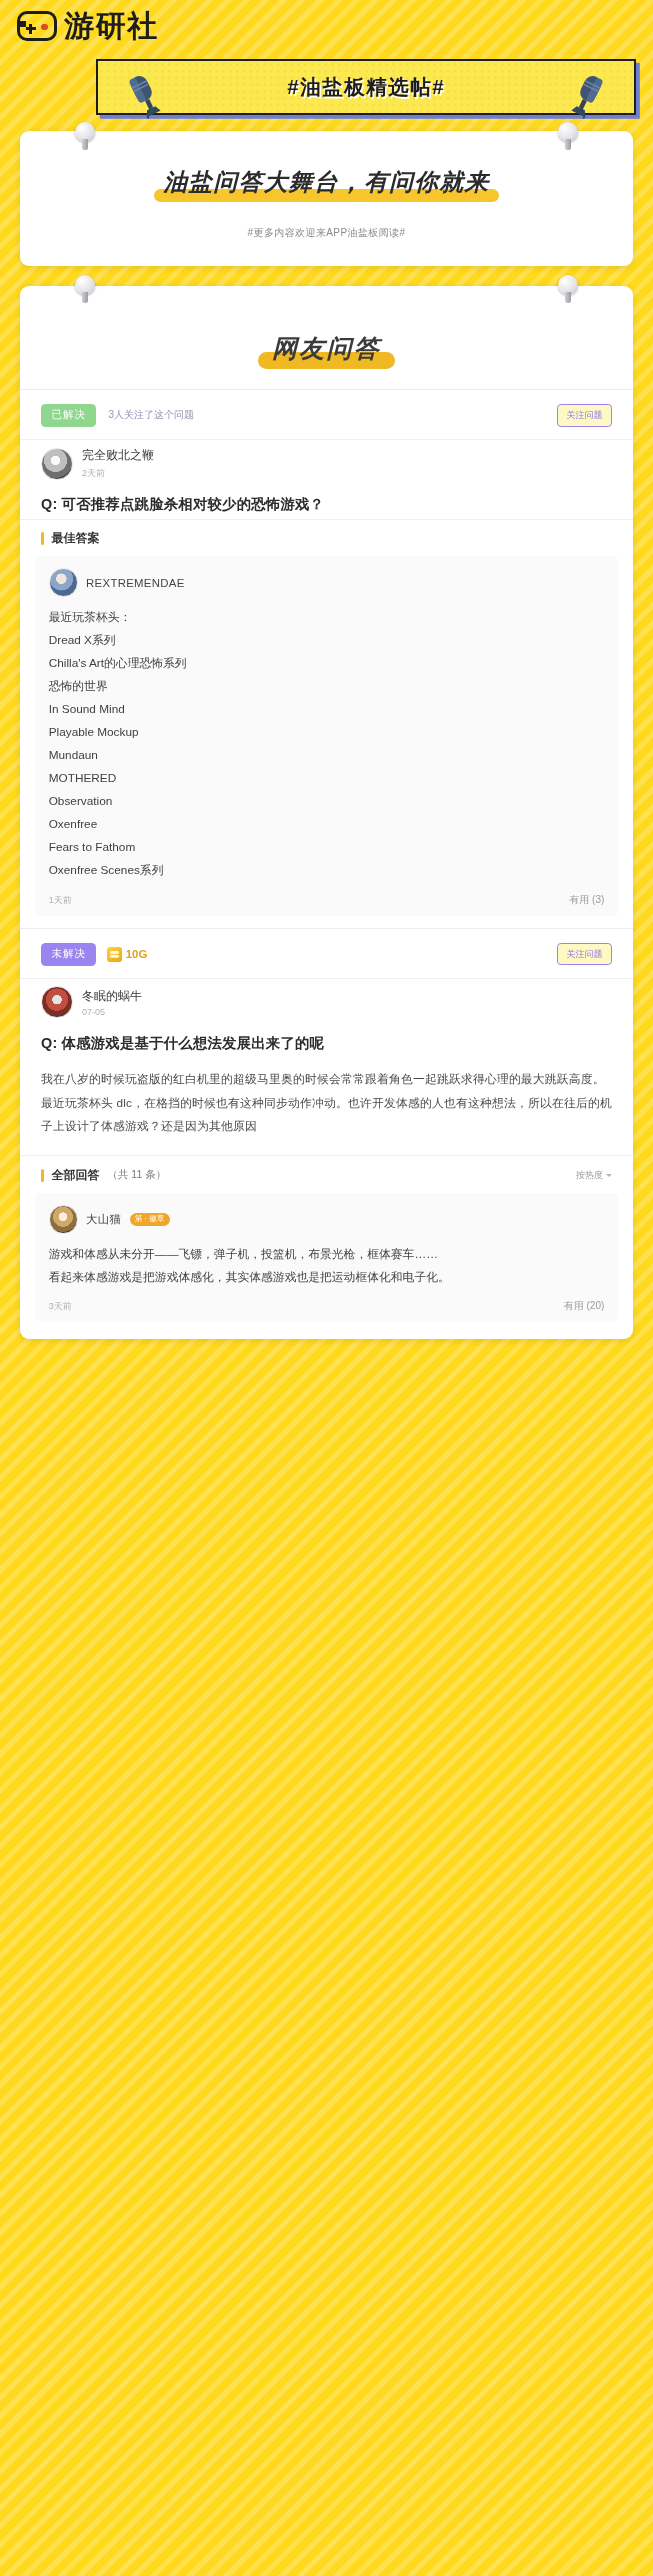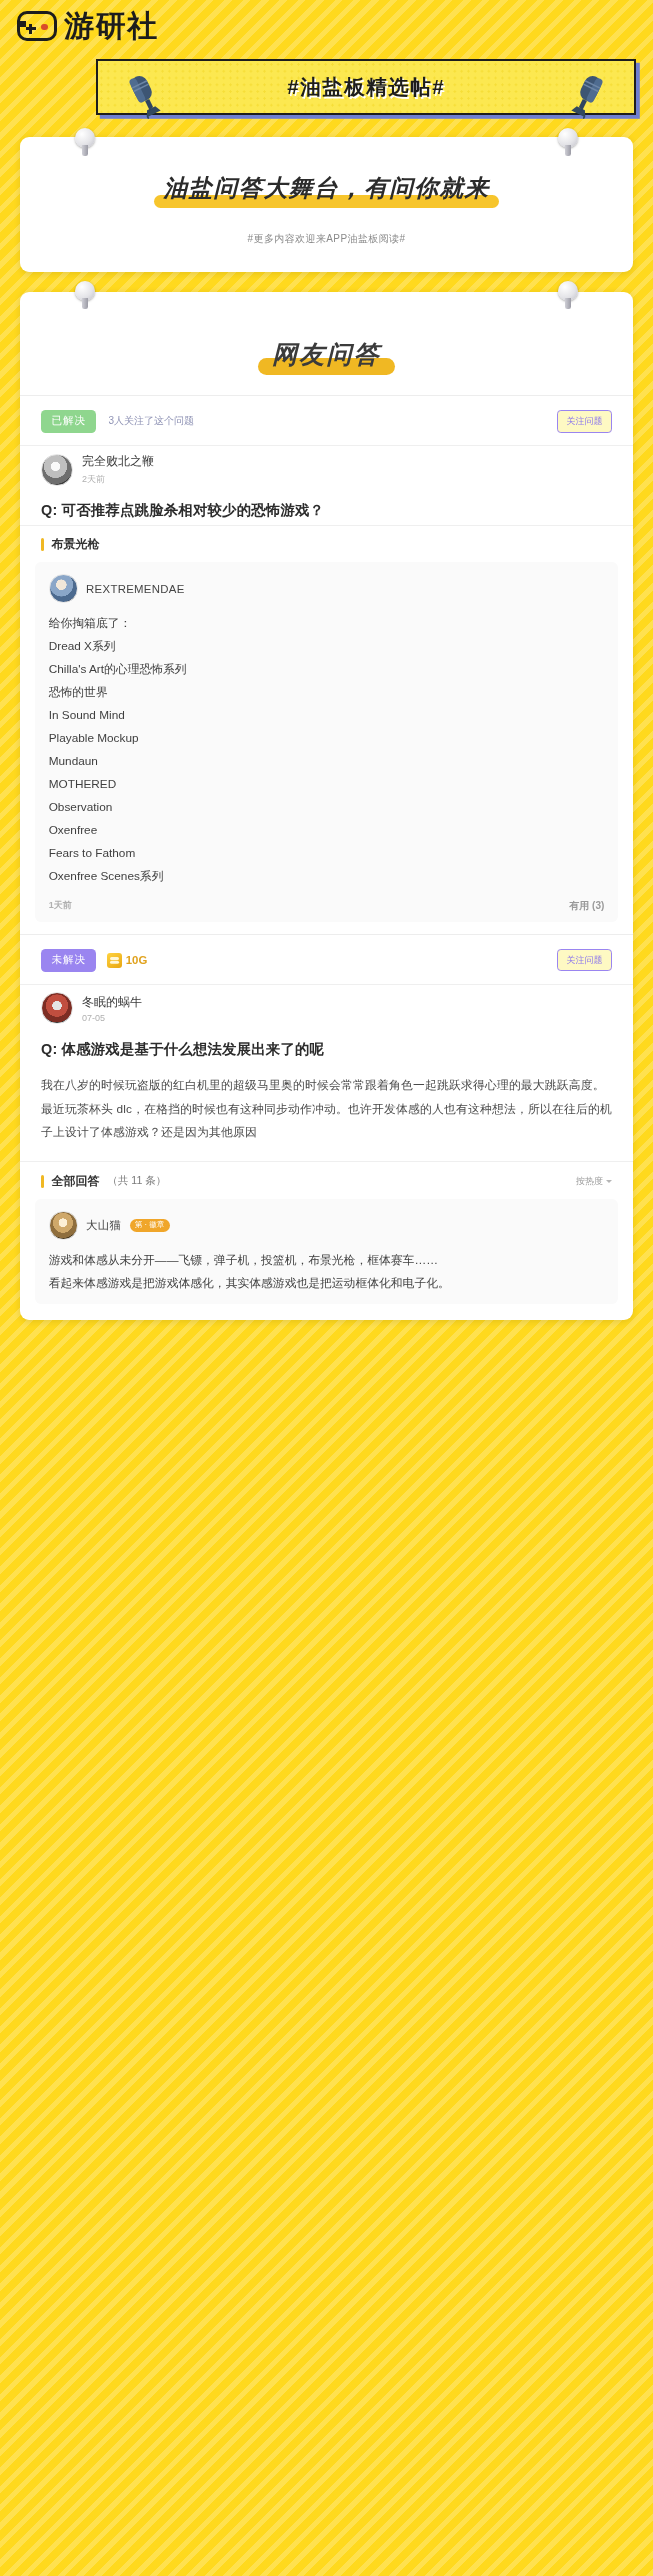--- a/index.html
+++ b/index.html
@@ -99,21 +99,21 @@
   .mic.right { right: 30px; top: 10.6px; transform: rotate(26deg) scaleX(-1); }
 
   
   .card {
     position: relative;
     background: #ffffff;
     border-radius: 9px;
     margin: 0 20px;
     box-shadow: 0 1.5px 7.6px rgba(0,0,0,.10);
   }
-  .card.intro { margin-top: 22px; padding: 35px 0 26px; }
+  .card.intro { margin-top: 16px; padding: 35px 0 26px; }
 
   .intro-title-wrap { text-align: center; padding: 0 23px; }
   .intro-title {
     display: inline-block;
     position: relative;
     font-size: 23.6px; font-weight: 700; color: #2b2b2b;
     letter-spacing: 1.5px;
     font-style: italic;
     padding: 0 4.6px 1.5px;
     z-index: 1;
@@ -254,23 +254,23 @@
     padding: 12px 13.7px 9px;
   }
   .answer-head { display: flex; align-items: center; gap: 8.4px; }
   .answer-head .avatar { width: 29px; height: 29px; }
   .answer-name { font-size: 11.4px; color: #444; letter-spacing: 0.3px; }
   .answer-body {
     padding: 9px 1.5px 0 0;
     font-size: 11.8px; color: #3f3f3f; line-height: 1.95;
   }
   .answer-foot {
-    display: flex; align-items: flex-start;
+    display: flex; align-items: flex-end;
     padding-top: 10.6px;
-    font-size: 9px; color: #b0b0b0; font-weight: bold;
+    font-size: 9px; color: #b0b0b0;
   }
   .answer-foot .useful { margin-left: auto; color: #9a9a9a; font-size: 10px; cursor: pointer; }
 </style>
 </head>
 <body>
 
 <div class="bg-stripes"></div>
 
 <div class="page">
 
@@ -351,30 +351,30 @@
             <span class="uname">完全败北之鞭</span>
           </div>
           <span class="utime">2天前</span>
         </div>
       </div>
 
       <div class="q-title">Q: 可否推荐点跳脸杀相对较少的恐怖游戏？</div>
 
       <div class="section-label">
         <span class="bar"></span>
-        <span class="txt">布景光枪</span>
+        <span class="txt">最佳答案</span>
       </div>
 
       <div class="answer">
         <div class="answer-head">
           <div class="avatar a3"></div>
           <span class="answer-name">REXTREMENDAE</span>
         </div>
         <div class="answer-body">
-          <div>给你掏箱底了：</div>
+          <div>最近玩茶杯头：</div>
           <div>Dread X系列</div>
           <div>Chilla's Art的心理恐怖系列</div>
           <div>恐怖的世界</div>
           <div>In Sound Mind</div>
           <div>Playable Mockup</div>
           <div>Mundaun</div>
           <div>MOTHERED</div>
           <div>Observation</div>
           <div>Oxenfree</div>
           <div>Fears to Fathom</div>
@@ -426,18 +426,22 @@
       <div class="answer">
         <div class="answer-head">
           <div class="avatar a4"></div>
           <span class="answer-name">大山猫</span>
           <span class="user-tag">第 · 徽章</span>
         </div>
         <div class="answer-body">
           <div>游戏和体感从未分开——飞镖，弹子机，投篮机，布景光枪，框体赛车……</div>
           <div>看起来体感游戏是把游戏体感化，其实体感游戏也是把运动框体化和电子化。</div>
         </div>
+        <div class="answer-foot">
+          <span>3天前</span>
+          <span class="useful">有用 (20)</span>
+        </div>
       </div>
     </div>
 
   </div>
 </div>
 
 
 </body></html>

